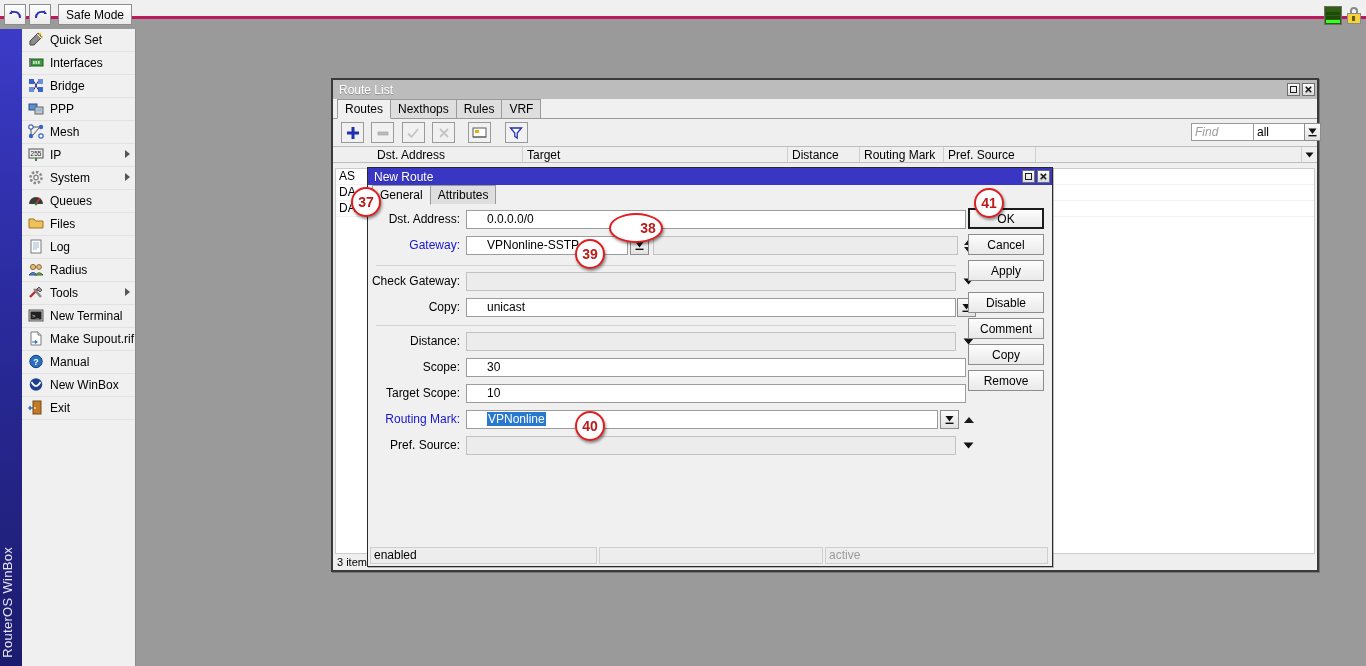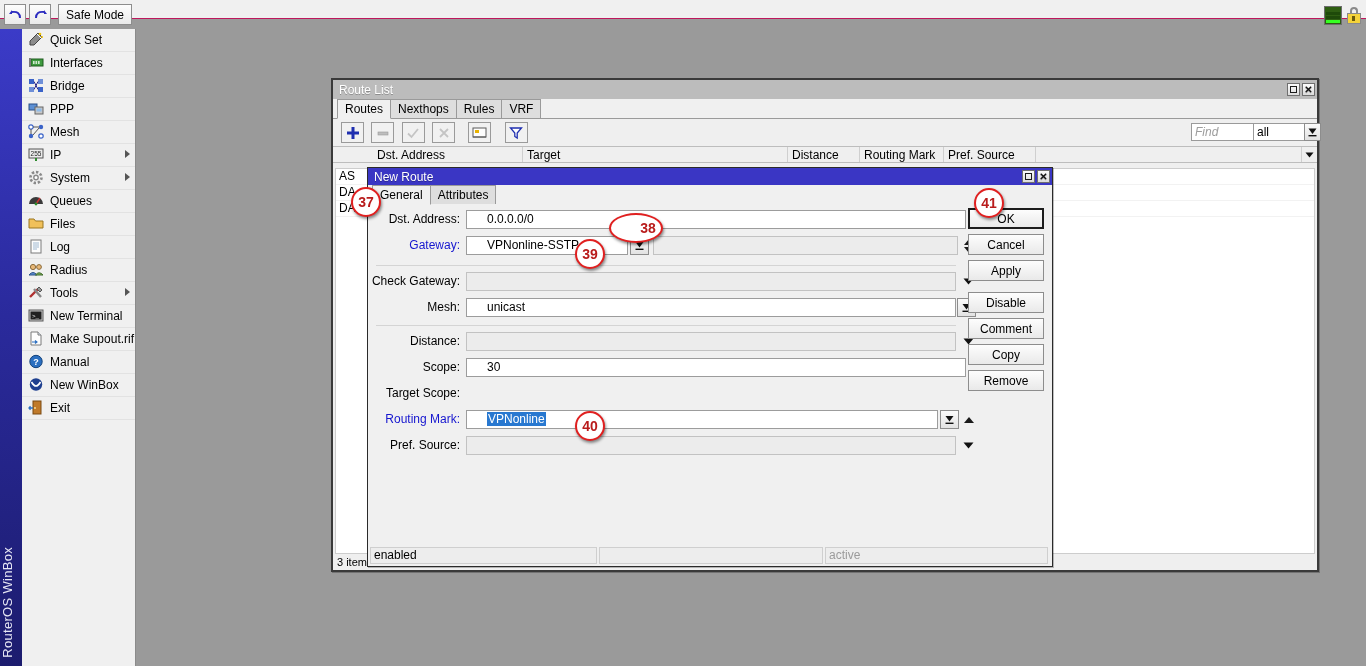--- a/index.html
+++ b/index.html
@@ -11,21 +11,21 @@
     font-size: 12px;
     color: #000;
     -webkit-font-smoothing: antialiased;
   }
   #root { position: relative; width: 1366px; height: 666px; }
 
   
   .topbar {
     position: absolute; left: 0; top: 0; width: 1366px; height: 19px;
     background: #f0f0f0;
-    border-bottom: 1px solid #be185d;
+    border-bottom: 3px solid #be185d;
     box-sizing: border-box;
   }
   .tbtn {
     position: absolute; top: 4px;
     height: 21px;
     background: linear-gradient(#fdfdfd, #eaeaea);
     border: 1px solid #8d8d8d;
     box-sizing: border-box;
     display: flex; align-items: center; justify-content: center;
     font-size: 12px;
@@ -568,21 +568,21 @@
           <div class="row" style="position: absolute; left: 0px; top: 62px; width: 600px;">
             <div class="lbl">Check Gateway:</div>
             <div class="fld ro" style="width: 490px;"><span></span></div>
             <div class="plaindrop" style="left: 593px;">
               <svg width="11" height="7" viewBox="0 0 11 7">
                 <path d="M0.5 0.5 L10.5 0.5 L5.5 6.5 Z" fill="#111"></path>
               </svg>
             </div>
           </div>
           <div class="row" style="position: absolute; left: 0px; top: 88px; width: 600px;">
-            <div class="lbl">Mesh:</div>
+            <div class="lbl">Copy:</div>
             <div class="fld" style="width: 490px;"><span>unicast</span></div>
             <div class="dropbtn" style="left: 589px;">
               <svg width="9" height="10" viewBox="0 0 9 10">
                 <path d="M0.5 1 L8.5 1 L4.5 6.5 Z" fill="#111"></path>
                 <rect x="0.5" y="7.6" width="8" height="1.4" fill="#111"></rect>
               </svg>
             </div>
           </div>
           <div class="row" style="position: absolute; left: 0px; top: 122px; width: 600px;">
             <div class="lbl">Distance:</div>
@@ -592,20 +592,21 @@
                 <path d="M0.5 0.5 L10.5 0.5 L5.5 6.5 Z" fill="#111"></path>
               </svg>
             </div>
           </div>
           <div class="row" style="position: absolute; left: 0px; top: 148px; width: 600px;">
             <div class="lbl">Scope:</div>
             <div class="fld" style="width: 500px;"><span>30</span></div>
           </div>
           <div class="row" style="position: absolute; left: 0px; top: 174px; width: 600px;">
             <div class="lbl">Target Scope:</div>
+            <div class="fld" style="width: 500px;"><span>10</span></div>
           </div>
           <div class="row" style="position: absolute; left: 0px; top: 200px; width: 600px;">
             <div class="lbl blue">Routing Mark:</div>
             <div class="fld" style="width: 472px;"><span class="sel">VPNonline</span></div>
             <div class="dropbtn" style="left: 572px;">
               <svg width="9" height="10" viewBox="0 0 9 10">
                 <path d="M0.5 1 L8.5 1 L4.5 6.5 Z" fill="#111"></path>
                 <rect x="0.5" y="7.6" width="8" height="1.4" fill="#111"></rect>
               </svg>
             </div>

